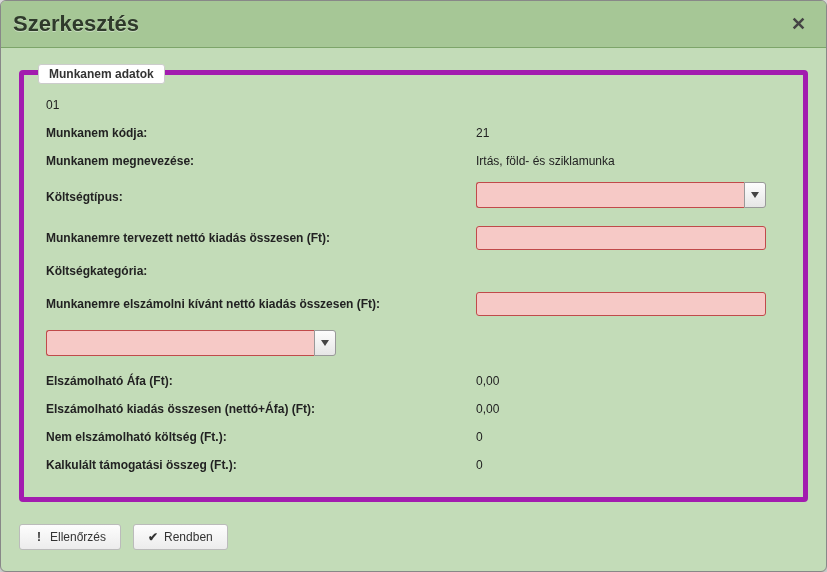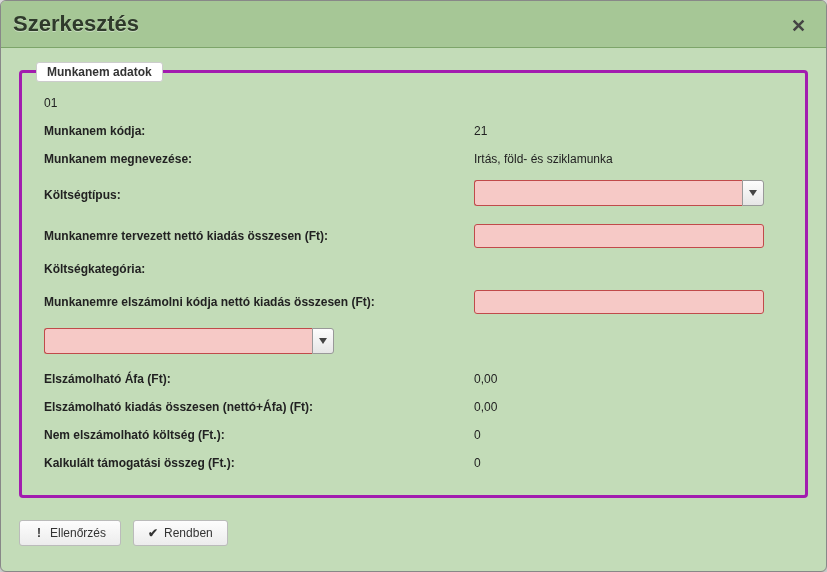--- a/index.html
+++ b/index.html
@@ -17,21 +17,21 @@
     position: relative;
     overflow: hidden;
     box-shadow: 0 2px 6px rgba(0,0,0,0.25);
   }
   .titlebar {
     background: #a6c796;
     border-bottom: 1px solid #7da56a;
     padding: 10px 16px 10px 12px;
     display: flex;
     justify-content: space-between;
-    align-items: flex-end;
+    align-items: center;
   }
   .titlebar h1 {
     margin: 0;
     font-size: 22px;
     font-weight: bold;
     color: #2f3a2b;
     text-shadow: 0 1px 0 rgba(255,255,255,0.4);
   }
   .close-btn {
     font-size: 18px;
@@ -39,21 +39,21 @@
     color: #444;
     cursor: pointer;
     padding: 0 4px;
     user-select: none;
   }
   .body {
     padding: 22px 18px 12px 18px;
   }
   .fieldset {
     position: relative;
-    border: 3px solid #a21caf;
+    border: 5px solid #a21caf;
     border-radius: 4px;
     padding: 16px 22px 18px 22px;
     background: #c3dcb8;
   }
   .legend {
     position: absolute;
     top: -11px;
     left: 14px;
     background: #fff;
     border: 1px solid #ccc;
@@ -186,21 +186,21 @@
           <input class="req-input" type="text" value="" style="">
         </div>
       </div>
 
       <div class="row">
         <div class="label">Költségkategória:</div>
         <div class="value"></div>
       </div>
 
       <div class="row">
-        <div class="label">Munkanemre elszámolni kódja nettó kiadás összesen (Ft):</div>
+        <div class="label">Munkanemre elszámolni kívánt nettó kiadás összesen (Ft):</div>
         <div class="control">
           <input class="req-input" type="text" value="" style="">
         </div>
       </div>
 
       <div class="row">
         <div class="control">
           <div class="req-select">
             <div class="sel-body"></div>
             <div class="sel-btn">

